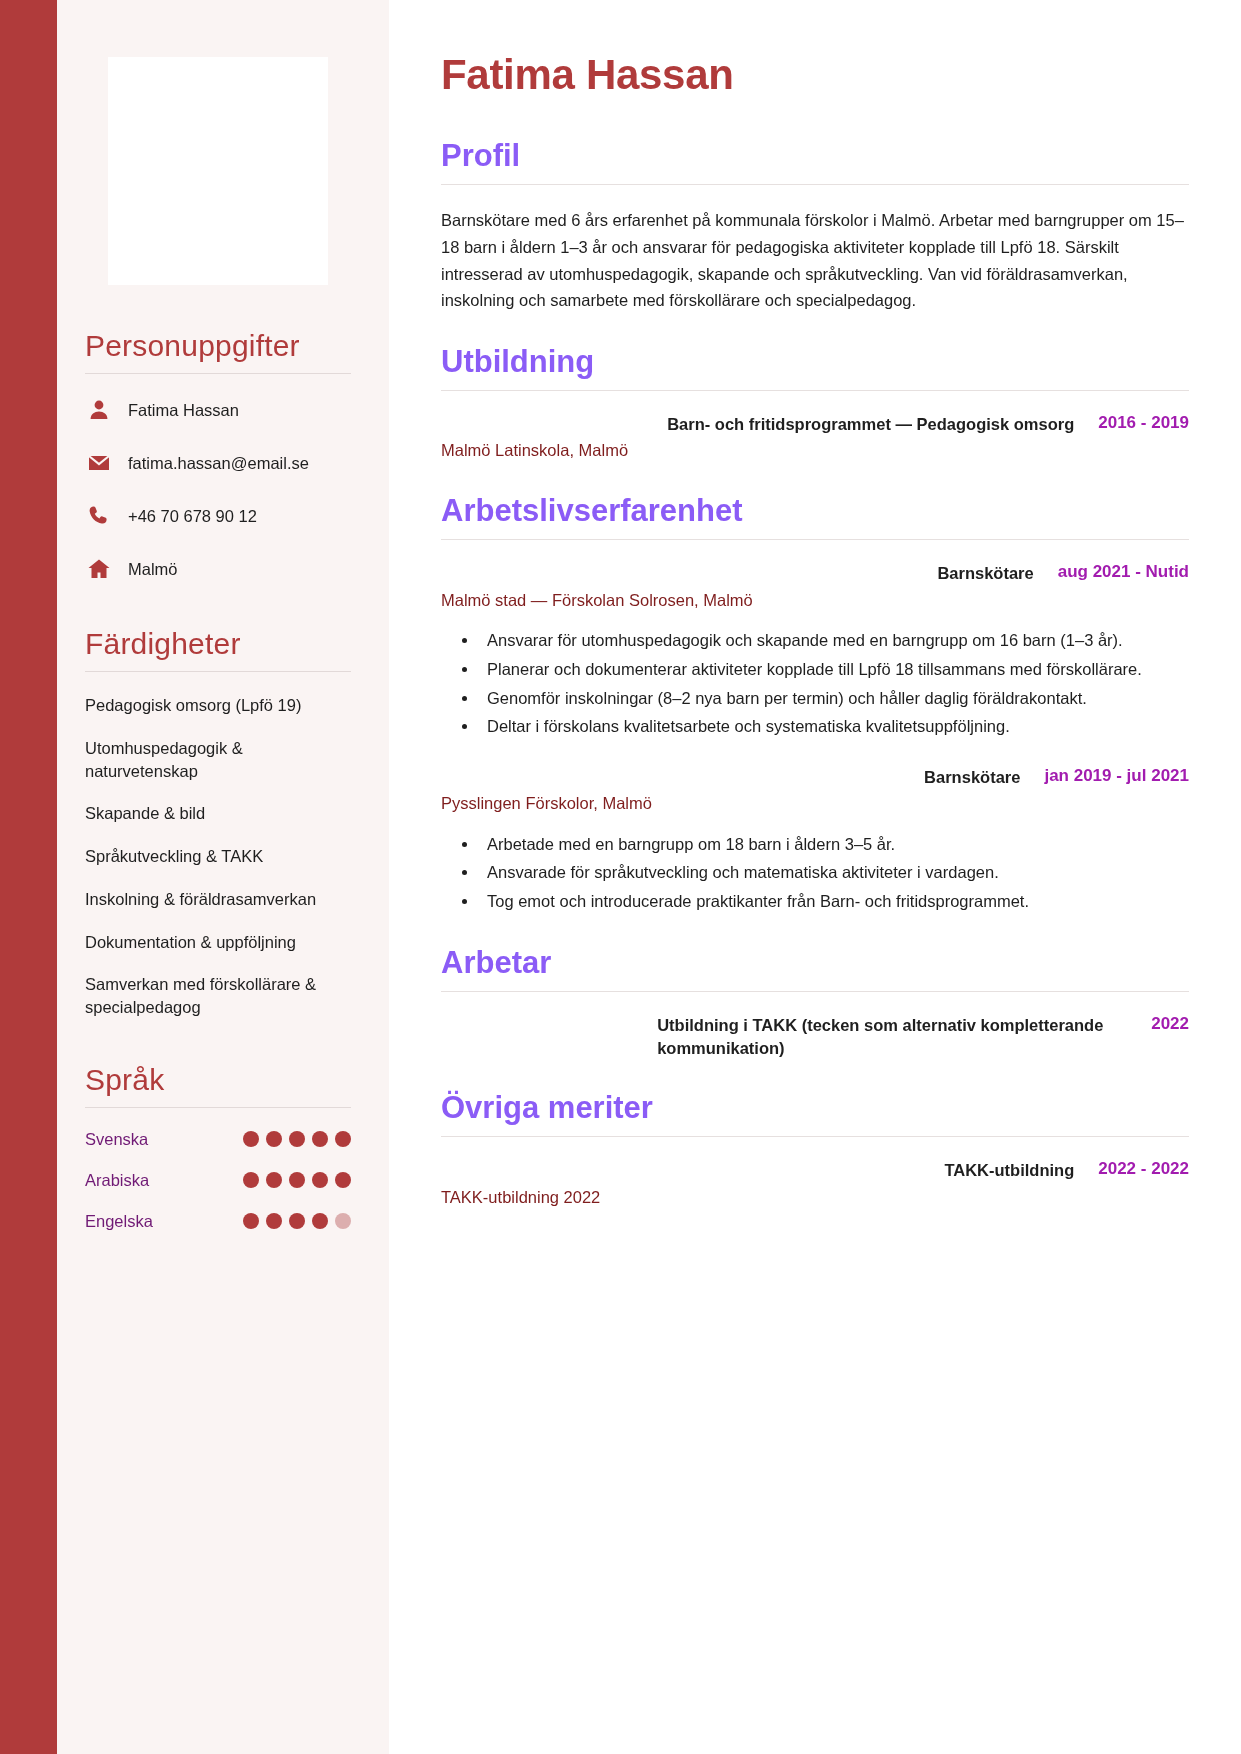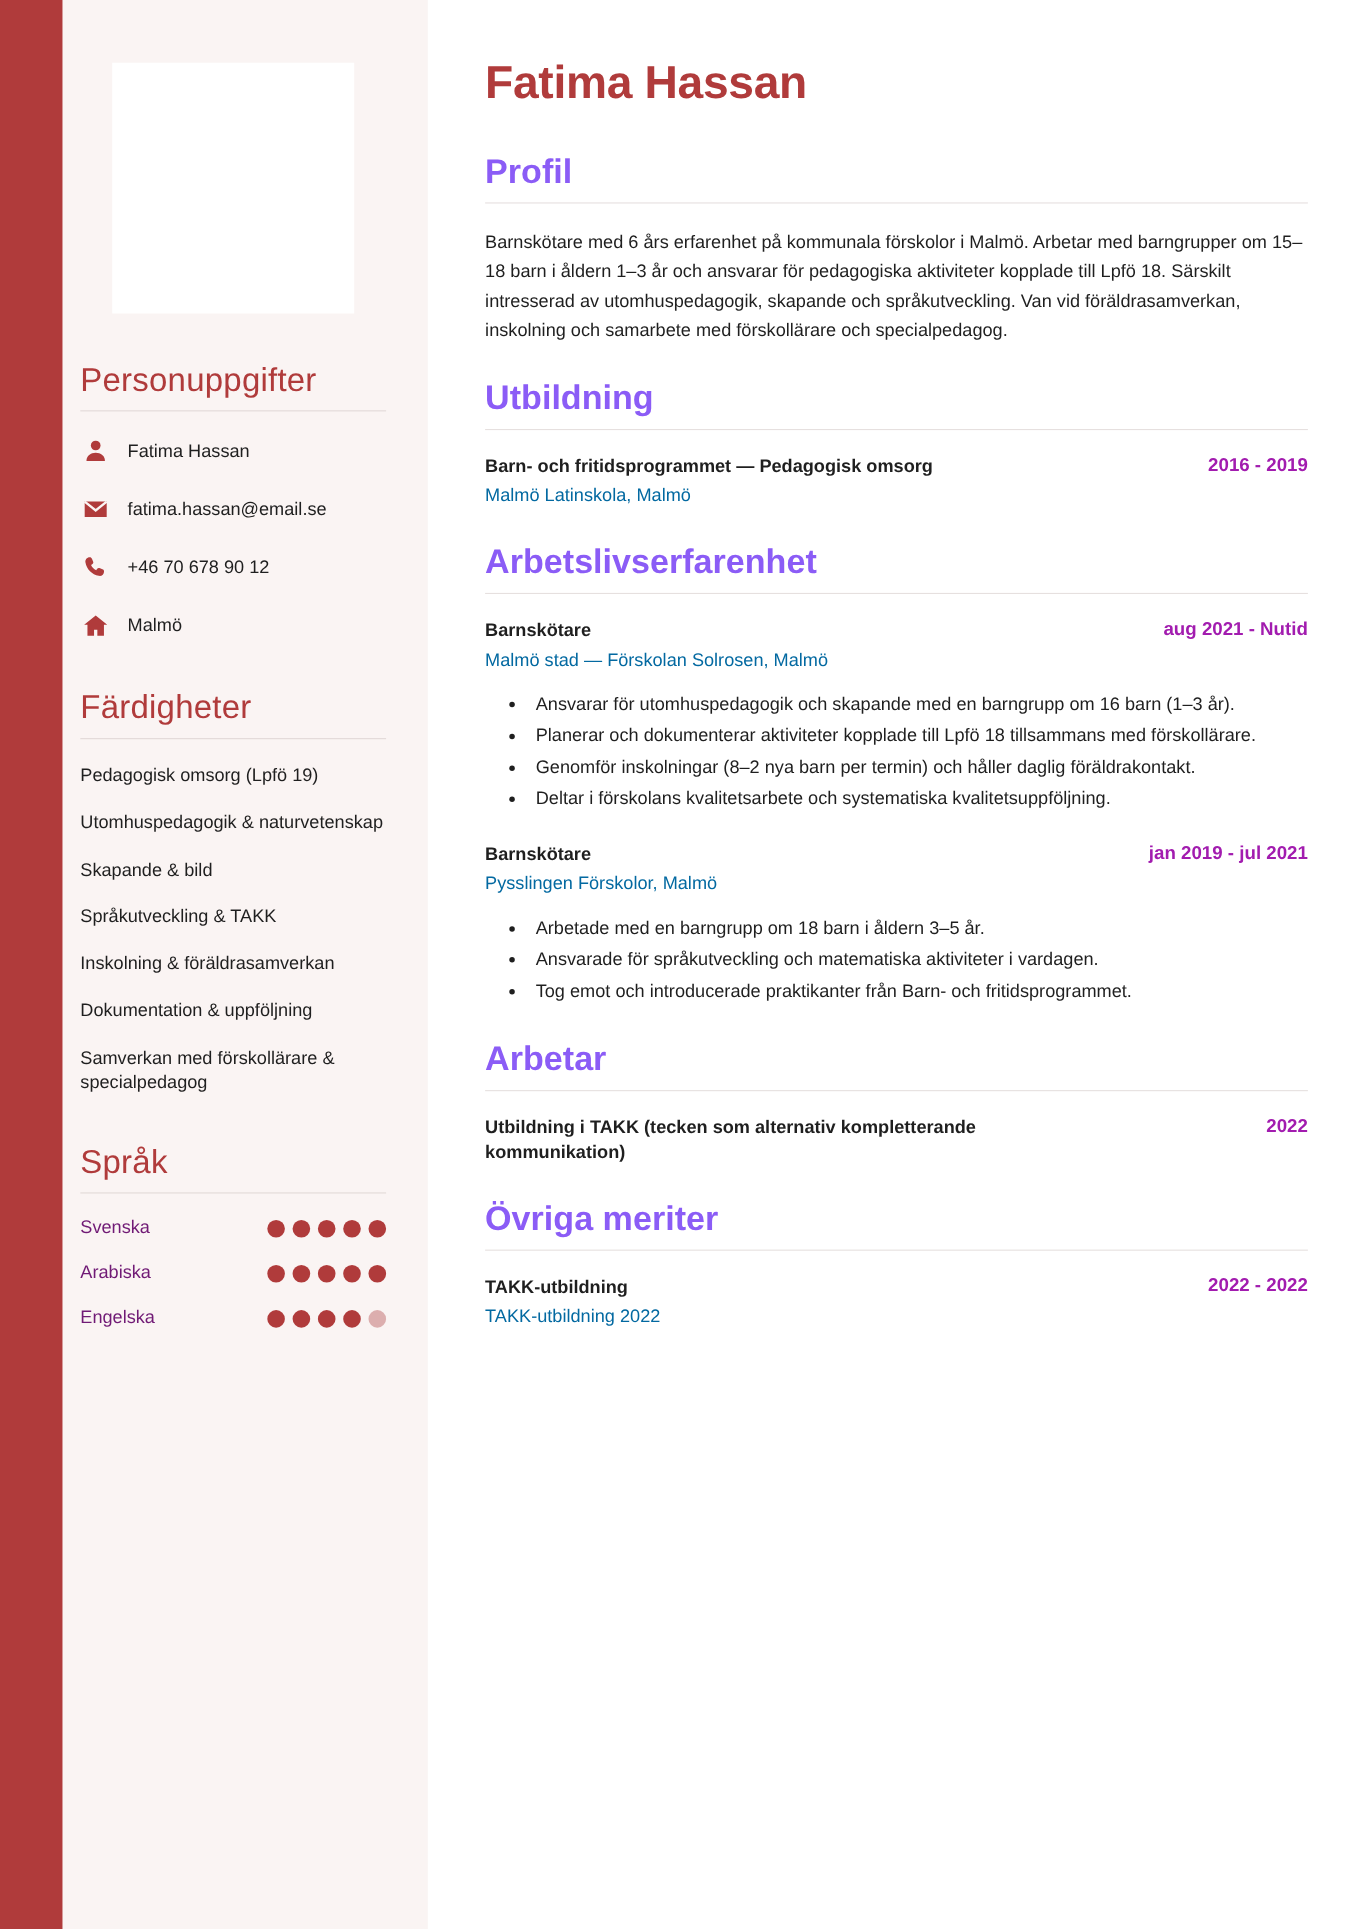--- a/index.html
+++ b/index.html
@@ -30,21 +30,21 @@
     height: 100%;
     background: #b03b3b;
     flex: 0 0 57px;
   }
 
   
   .sidebar {
     width: 332px;
     flex: 0 0 332px;
     background: #faf4f3;
-    padding: 57px 38px 0 16px;
+    padding: 57px 38px 0 28px;
   }
 
   .photo {
     width: 220px;
     height: 228px;
     background: #ffffff;
     margin: 0 auto 0 auto;
     display: block;
   }
 
@@ -151,21 +151,21 @@
   .profile-text {
     font-size: 16.5px;
     line-height: 1.62;
     color: #1f1f1f;
   }
 
   .section { margin-bottom: 30px; }
 
   .entry-head {
     display: flex;
-    justify-content: space-between;
+    justify-content: flex-end;
     align-items: flex-start;
     gap: 24px;
   }
 
   .entry-title {
     font-size: 16.5px;
     font-weight: 700;
     color: #1f1f1f;
     line-height: 1.42;
     max-width: 470px;
@@ -174,21 +174,21 @@
   .entry-date {
     font-size: 17px;
     font-weight: 700;
     color: #a21caf;
     white-space: nowrap;
     flex: 0 0 auto;
   }
 
   .entry-sub {
     font-size: 16.5px;
-    color: #0369a1;
+    color: #7f1d1d;
     line-height: 1.5;
     margin-top: 2px;
   }
 
   .bullets {
     margin: 16px 0 0 38px;
   }
 
   .bullets li {
     font-size: 16.5px;

